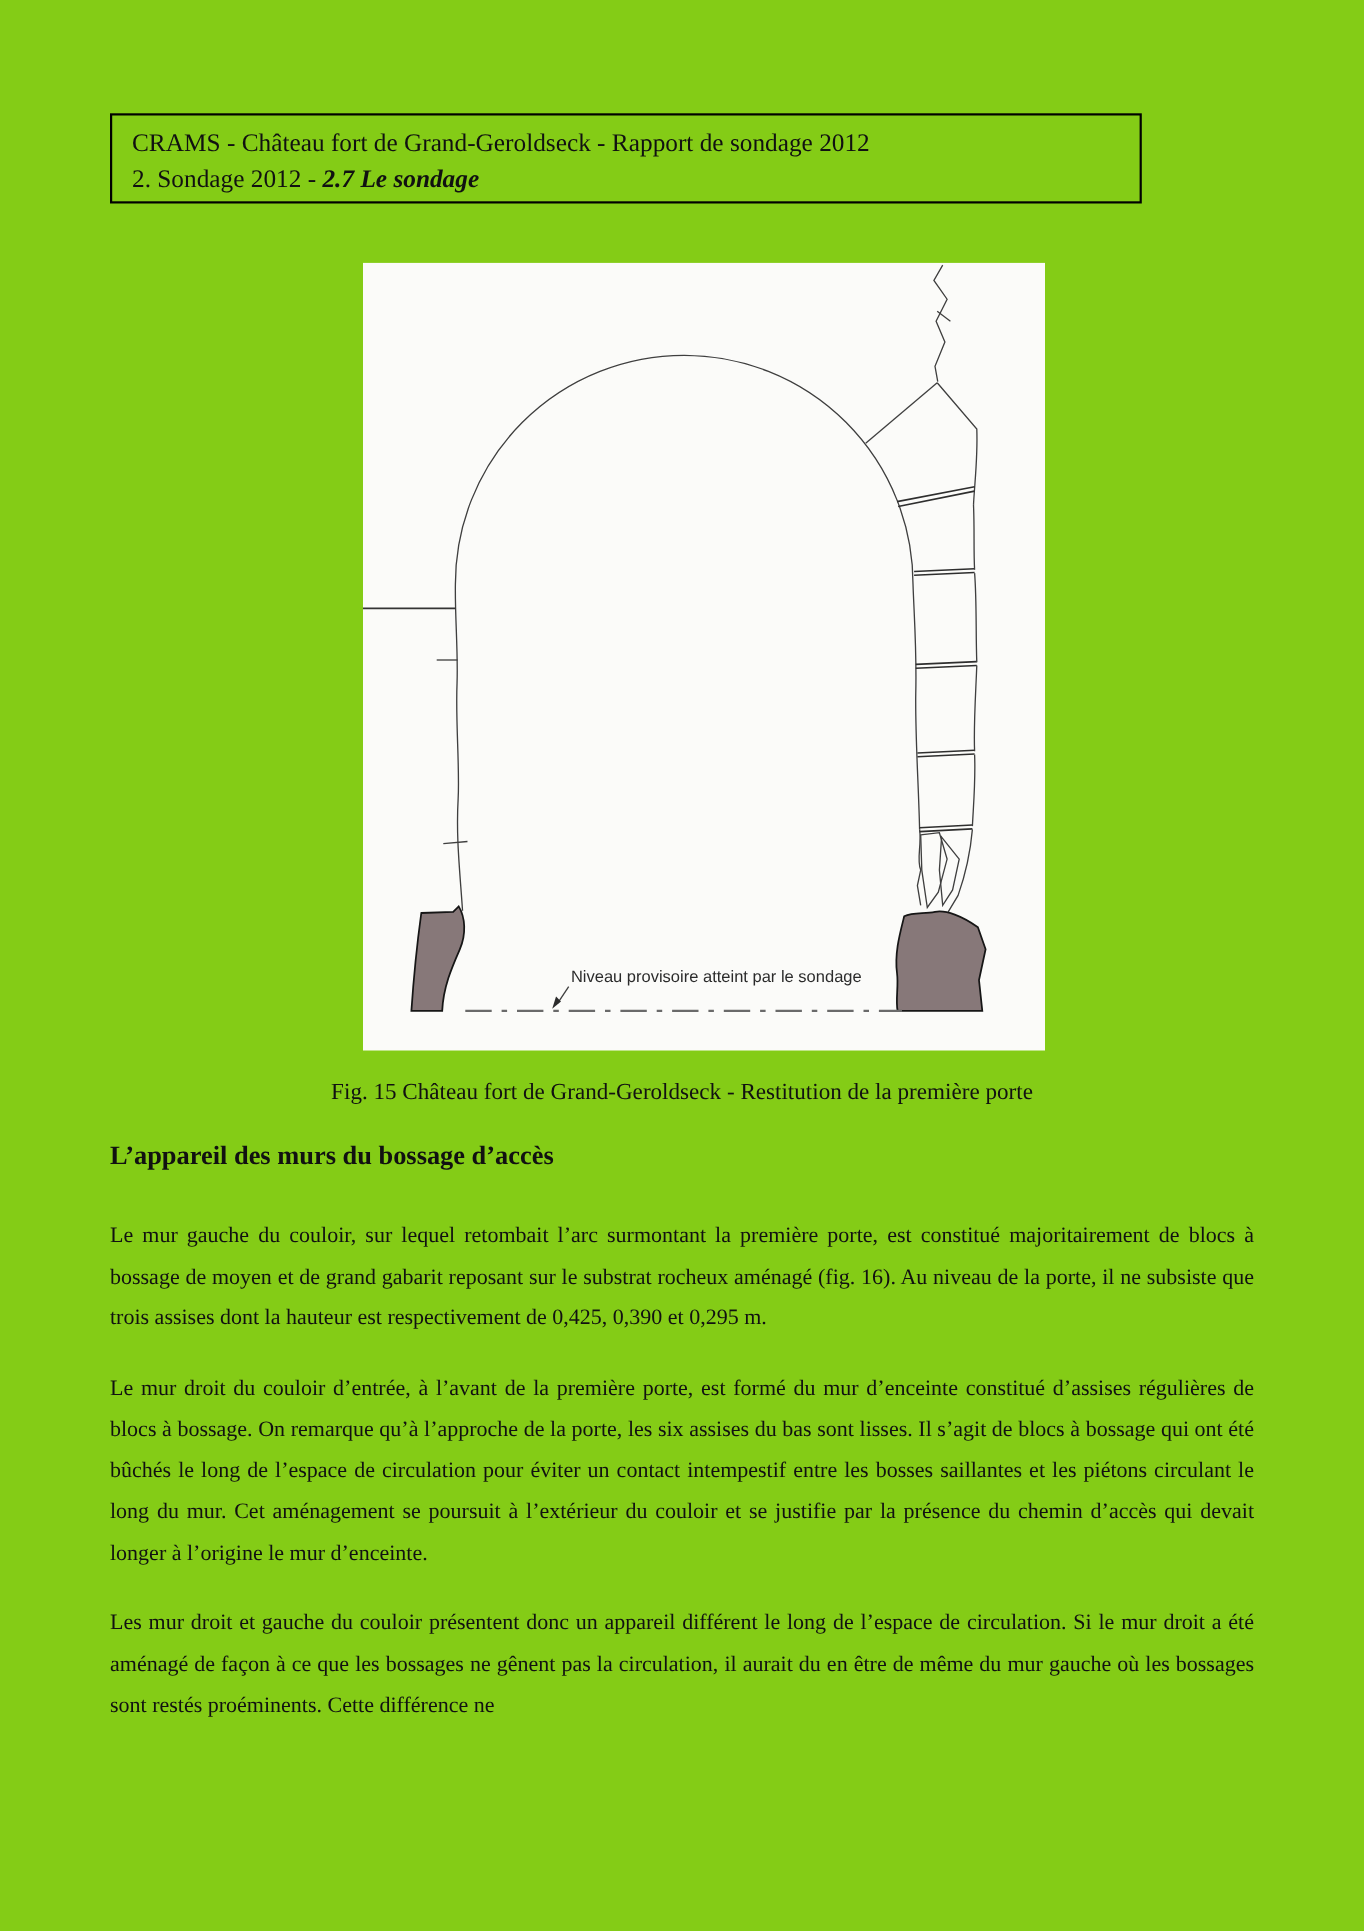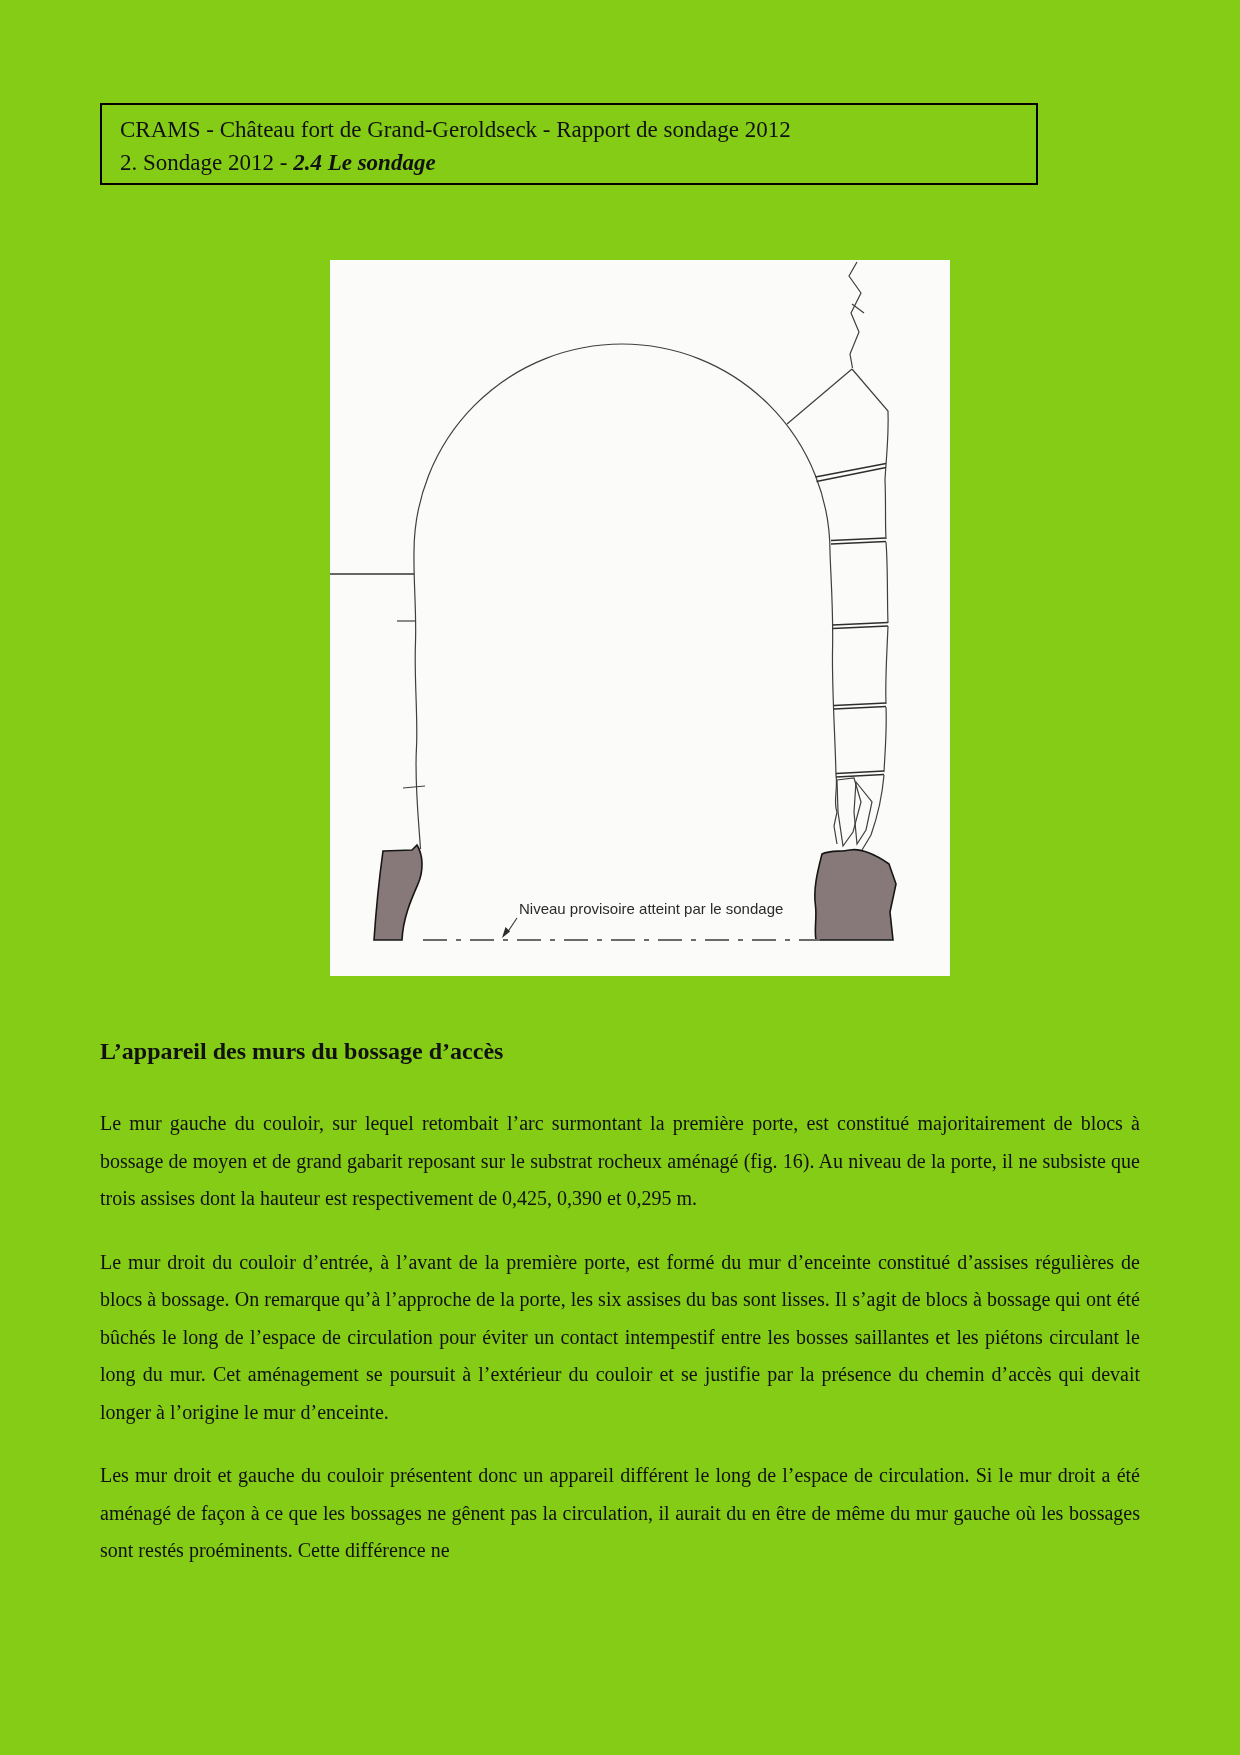--- a/index.html
+++ b/index.html
@@ -13,21 +13,21 @@
   }
   .header-box{
     position:absolute;left:100px;top:103px;width:938px;height:82px;
     border:2px solid #000;
     box-sizing:border-box;
     padding:8px 0 0 18px;
   }
   .header-line{font-size:23px;line-height:33px;white-space:nowrap;}
   .header-em{font-weight:bold;font-style:italic;}
   .figure-wrap{
-    position:absolute;left:330px;top:260px;width:620px;height:716px;
+    position:absolute;left:330px;top:239px;width:620px;height:716px;
     background:#fbfbf9;
   }
   .figure-caption{
     position:absolute;left:0;top:980px;width:1240px;
     text-align:center;font-size:21px;color:#111;
   }
   .text-block{
     position:absolute;left:100px;top:1038px;width:1040px;
   }
   .section-heading{
@@ -45,21 +45,21 @@
   svg text.annot{font-family:"Liberation Sans","DejaVu Sans",sans-serif;font-size:15px;fill:#2b2b2b;}
 </style>
 </head>
 <body>
 
 <div class="page">
 
   <div class="header-box">
     <div class="header-line">CRAMS - Château fort de Grand-Geroldseck - Rapport de sondage 2012</div>
     <div class="header-line">
-      <span>2. Sondage 2012  -  </span><span class="header-em">2.4 Le sondage</span>
+      <span>2. Sondage 2012  -  </span><span class="header-em">2.7 Le sondage</span>
     </div>
   </div>
 
   <div class="figure-wrap">
     <svg width="620" height="716" viewBox="330 248 620 716" xmlns="http://www.w3.org/2000/svg">
 
       <path class="thin" d="M 420.5,837 C 418,800 414.5,770 416.5,735 C 418,705 414,665 415.5,630
                C 416.5,600 413.5,570 414,540 A 208,208 0 0 1 830,540
                C 831,570 833.5,600 832.5,640 C 832,680 835,720 836,763"></path>
       <path class="thin" d="M 836,763 C 838,778 833,790 837,800 L 834,814 L 837,832"></path>
@@ -98,20 +98,21 @@
                L 893,928 L 890,900 L 896,872 L 889,852 C 875,842 860,836 850,838
                C 840,840 830,838 822,842 Z" fill="#877879"></path>
 
       <path class="dashline" d="M 423,928 L 820,928"></path>
       <path class="thin" d="M 517,906 L 507,921"></path>
       <polygon points="502,926 510,919.5 505.5,915" fill="#2b2b2b"></polygon>
       <text class="annot" x="519" y="902">Niveau provisoire atteint par le sondage</text>
     </svg>
   </div>
 
+  <div class="figure-caption">Fig. 15  Château fort de Grand-Geroldseck - Restitution de la première porte</div>
 
   <div class="text-block">
     <h2 class="section-heading">L’appareil des murs du bossage d’accès</h2>
     <p>Le mur gauche du couloir, sur lequel retombait l’arc surmontant la première porte, est constitué majoritairement de blocs à bossage de moyen et de grand gabarit reposant sur le substrat rocheux aménagé (fig. 16). Au niveau de la porte, il ne subsiste que trois assises dont la hauteur est respectivement de 0,425, 0,390 et 0,295 m.</p>
     <p>Le mur droit du couloir d’entrée, à l’avant de la première porte, est formé du mur d’enceinte constitué d’assises régulières de blocs à bossage. On remarque qu’à l’approche de la porte, les six assises du bas sont lisses. Il s’agit de blocs à bossage qui ont été bûchés le long de l’espace de circulation pour éviter un contact intempestif entre les bosses saillantes et les piétons circulant le long du mur. Cet aménagement se poursuit à l’extérieur du couloir et se justifie par la présence du chemin d’accès qui devait longer à l’origine le mur d’enceinte.</p>
     <p>Les mur droit et gauche du couloir présentent donc un appareil différent le long de l’espace de circulation. Si le mur droit a été aménagé de façon à ce que les bossages ne gênent pas la circulation, il aurait du en être de même du mur gauche où les bossages sont restés proéminents.  Cette  différence  ne</p>
   </div>
 
 </div>
 

